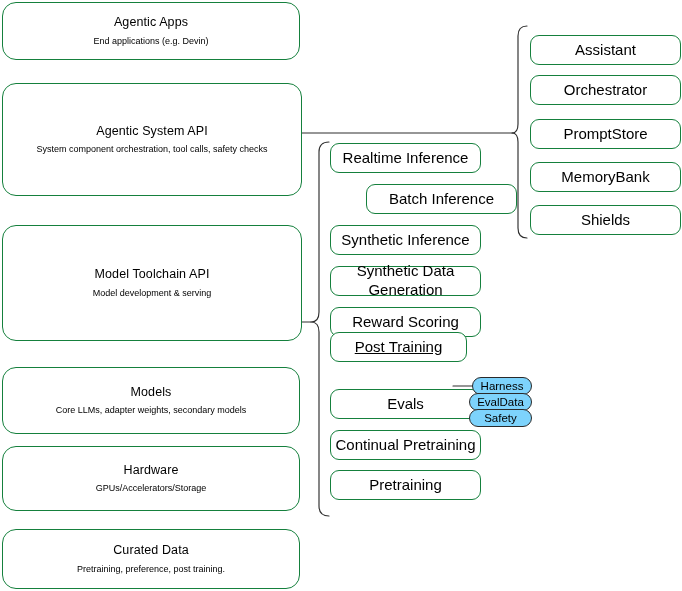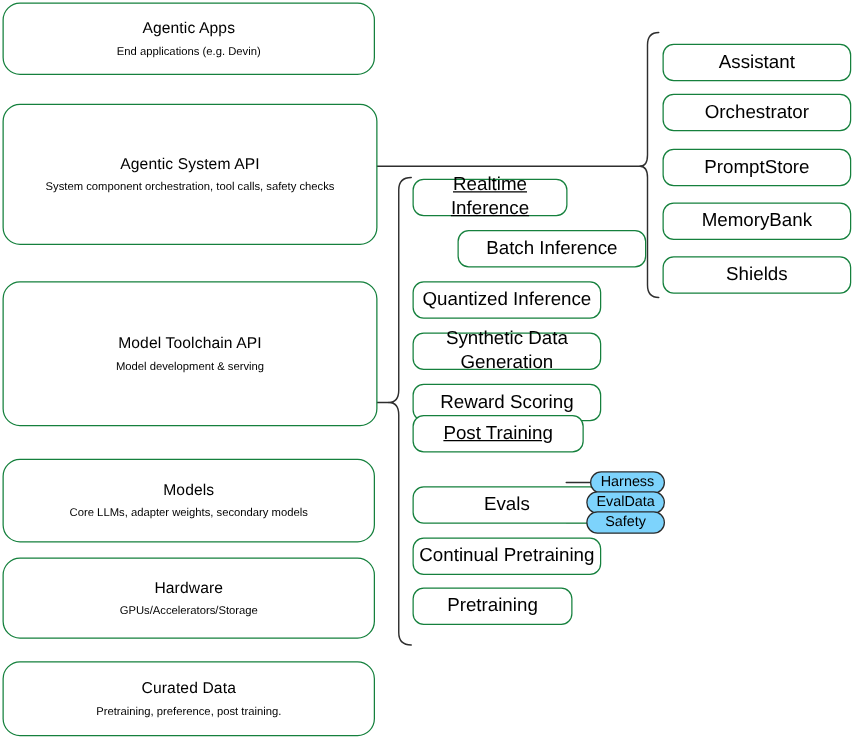--- a/index.html
+++ b/index.html
@@ -125,45 +125,45 @@
   <div class="node layer" style="left:2px; top:446px; width:298px; height:65px;">
     <div class="title">Hardware</div>
     <div class="subtitle">GPUs/Accelerators/Storage</div>
   </div>
 
   <div class="node layer" style="left:2px; top:529px; width:298px; height:60px;">
     <div class="title">Curated Data</div>
     <div class="subtitle">Pretraining, preference, post training.</div>
   </div>
 
-  <div class="node cap" style="left:330px; top:143px; width:124px;text-decoration:underline;">
+  <div class="node cap" style="left:330px; top:143px; width:151px;">
     <span>Realtime Inference</span>
   </div>
   <div class="node cap" style="left:330px; top:184px; width:151px;margin-left:36px;">
     <span>Batch Inference</span>
   </div>
   <div class="node cap" style="left:330px; top:225px; width:151px;">
-    <span>Quantized Inference</span>
+    <span>Synthetic Inference</span>
   </div>
   <div class="node cap" style="left:330px; top:266px; width:151px;">
     <span>Synthetic Data Generation</span>
   </div>
   <div class="node cap" style="left:330px; top:307px; width:151px;text-align:right;">
     <span>Reward Scoring</span>
   </div>
   <div class="node cap" style="left:330px; top:332px; width:137px;text-decoration:underline;">
     <span>Post Training</span>
   </div>
   <div class="node cap" style="left:330px; top:389px; width:151px;">
     <span>Evals</span>
   </div>
   <div class="node cap" style="left:330px; top:430px; width:151px;">
     <span>Continual Pretraining</span>
   </div>
-  <div class="node cap" style="left:330px; top:470px; width:128px;">
+  <div class="node cap" style="left:330px; top:470px; width:151px;">
     <span>Pretraining</span>
   </div>
 
   <div class="pill" style="left:472px; top:377px; width:60px; height:18px;">
     <span>Harness</span>
   </div>
   <div class="pill" style="left:469px; top:393px; width:63px; height:18px;">
     <span>EvalData</span>
   </div>
   <div class="pill" style="left:469px; top:409px; width:63px; height:18px;">

